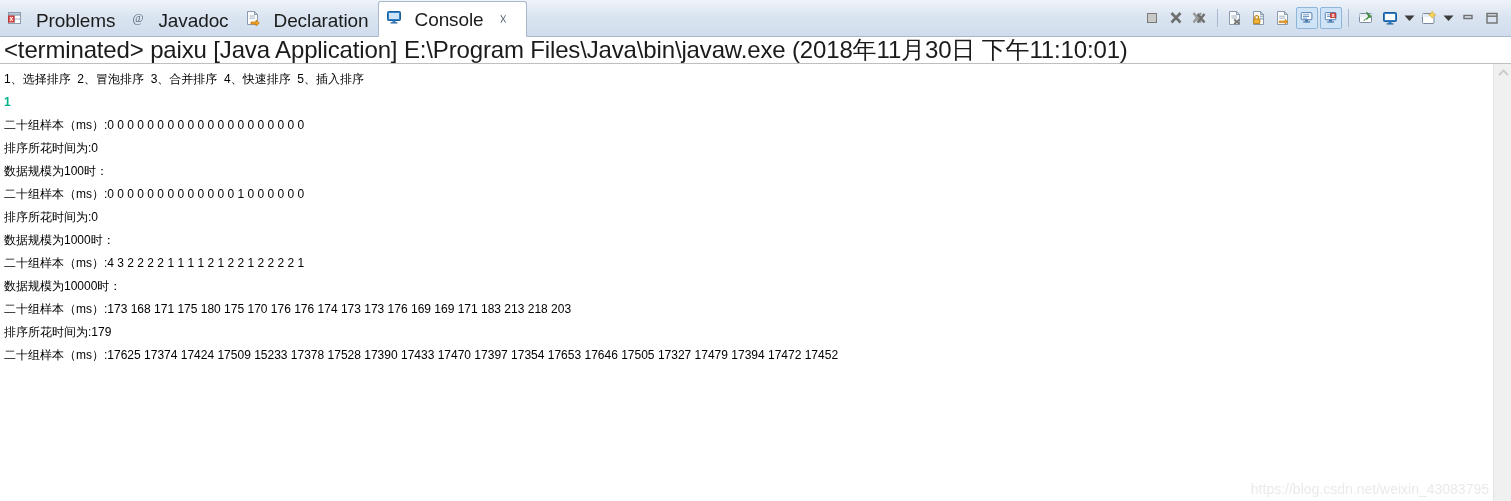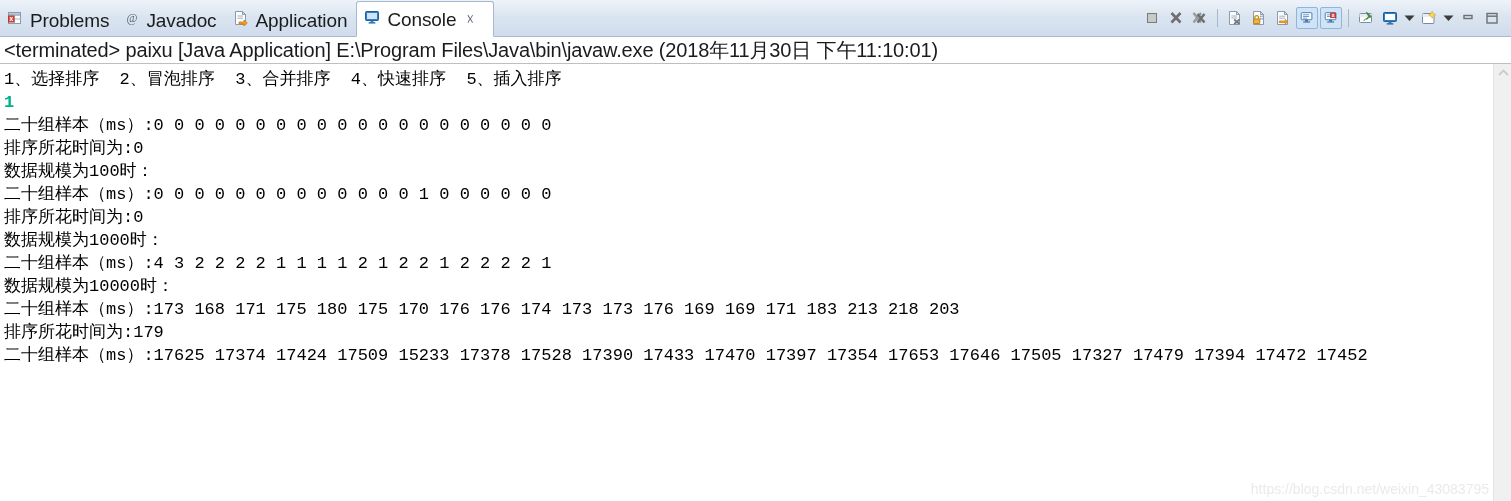--- a/index.html
+++ b/index.html
@@ -37,21 +37,21 @@
     display: flex;
     align-items: flex-end;
     height: 37px;
     flex: 0 0 auto;
   }
   .tab {
     display: flex;
     align-items: center;
     height: 31px;
     padding: 0 9px 0 6px;
-    gap: 6px;
+    gap: 12px;
     font-size: 19px;
     color: #1b1b1b;
     cursor: default;
     box-sizing: border-box;
     white-space: nowrap;
   }
   .tab .tab-label {
     font-size: 19px;
     line-height: 19px;
     letter-spacing: -0.1px;
@@ -110,21 +110,21 @@
     align-items: center;
     justify-content: center;
   }
 
   
   .launchline {
     height: 27px;
     padding-left: 4px;
     display: flex;
     align-items: center;
-    font-size: 20px;
+    font-size: 24px;
     color: #1b1b1b;
     border-bottom: 1px solid #bfbfbf;
     box-sizing: border-box;
     white-space: nowrap;
     letter-spacing: -0.15px;
   }
 
   
   .console-wrap {
     position: relative;
@@ -132,22 +132,22 @@
     box-sizing: border-box;
   }
   .console {
     position: absolute;
     top: 0; left: 0; right: 18px; bottom: 0;
     padding: 4px 0 0 4px;
     overflow: hidden;
     box-sizing: border-box;
   }
   .cline {
-    font-family: Liberation Mono, monospace;
-    font-size: 17px;
+    font-family: Liberation Sans, sans-serif;
+    font-size: 12px;
     line-height: 23px;
     color: #000000;
     white-space: pre;
     letter-spacing: 0px;
   }
   .cline.input { color: #00b08a; font-weight: bold; }
 
   
   .scrollbar {
     position: absolute;
@@ -217,21 +217,21 @@
       <div class="tab">
         <span class="ico">
           <svg width="18" height="18" viewBox="0 0 18 18">
             <path d="M3.5 2.5 h7 l3 3 v10 h-10 z" fill="#fdfdfd" stroke="#8a9bb0"></path>
             <path d="M10.5 2.5 v3 h3 z" fill="#d6dfe8" stroke="#8a9bb0"></path>
             <line x1="5.5" y1="7" x2="11" y2="7" stroke="#9fb0c2"></line>
             <line x1="5.5" y1="9.2" x2="11" y2="9.2" stroke="#9fb0c2"></line>
             <path d="M7 13 h5 v-2 l3.3 3 l-3.3 3 v-2 h-5 z" fill="#f0a028" stroke="#c97d12" stroke-width="0.8"></path>
           </svg>
         </span>
-        <span class="tab-label">Application</span>
+        <span class="tab-label">Declaration</span>
       </div>
 
       <div class="tab active">
         <span class="ico">
           <svg width="18" height="18" viewBox="0 0 18 18">
             <rect x="2.5" y="3.5" width="13" height="9" rx="1" fill="#2f7fc6" stroke="#1d5d99"></rect>
             <rect x="4" y="5" width="10" height="6" fill="#cfe4f7"></rect>
             <rect x="7.5" y="12.5" width="3" height="2" fill="#2f7fc6"></rect>
             <rect x="5.5" y="14.2" width="7" height="1.4" rx="0.6" fill="#1d5d99"></rect>
           </svg>

